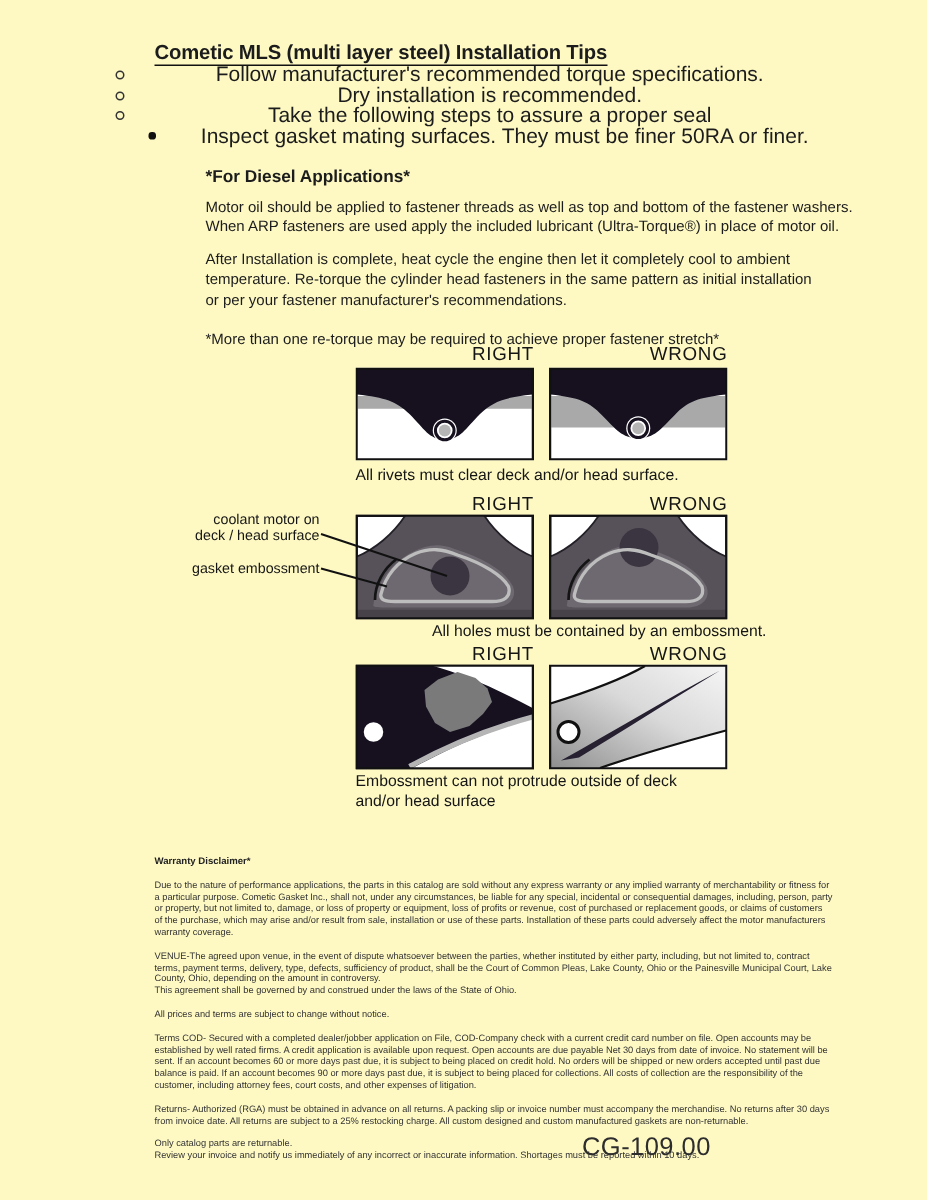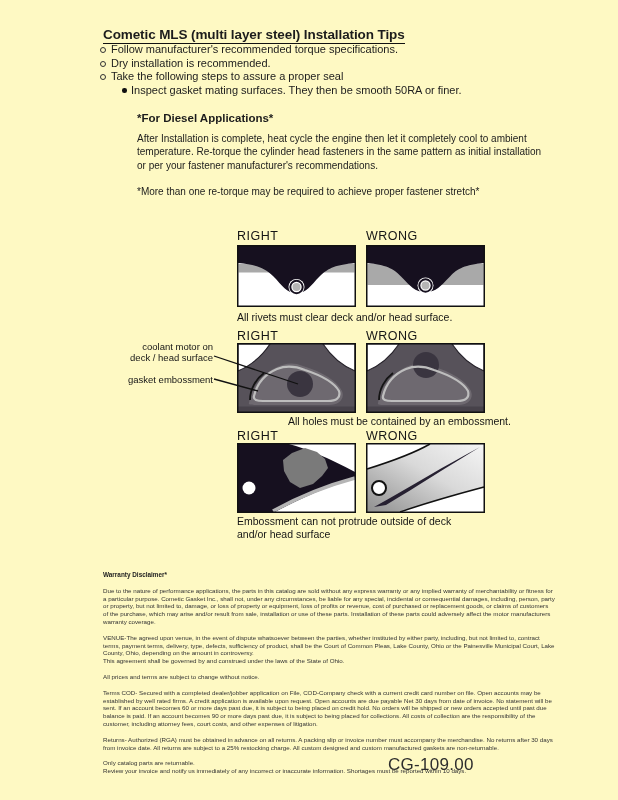--- a/index.html
+++ b/index.html
@@ -7,57 +7,59 @@
     position:relative;width:618px;height:800px;background:#fef9c3;
     font-family:Liberation Sans, sans-serif;color:#1c1c1c;
     overflow:hidden;margin:0 auto;
   }
   .abs{position:absolute;}
   
   .title{
     left:103px;top:18px;font-size:13.5px;font-weight:bold;letter-spacing:-0.1px;
     border-bottom:1.5px solid #111;padding-bottom:1px;display:inline-block;
   }
-  .tips{left:98px;top:43px;width:490px;list-style:none;margin:0;padding:0;font-size:11px;line-height:13.6px;}
+  .tips{left:75px;top:43px;width:490px;list-style:none;margin:0;padding:0;font-size:14px;line-height:13.6px;text-align:center;}
   .tips li{position:relative;padding-left:13px;}
   .tips li.sub{margin-left:23px;padding-left:10px;}
   .om{position:absolute;left:2px;top:4px;width:4px;height:4px;border:1px solid #333;border-radius:50%;}
   .fm{position:absolute;left:1px;top:4.5px;width:4.5px;height:4.5px;background:#111;border-radius:50%;}
   
   .diesel{left:103px;top:112px;width:478px;margin-left:34px;}
   .diesel h2{margin:0;font-size:11.5px;font-weight:bold;}
   .diesel p{margin:8px 0 0 0;font-size:10px;line-height:13.4px;white-space:pre-line;}
   .diesel p.note{margin-top:13px;}
   
-  .dlabel{width:119px;text-align:left;font-size:12.5px;letter-spacing:0.5px;color:#151515;}
+  .dlabel{width:119px;text-align:right;font-size:12.5px;letter-spacing:0.5px;color:#151515;}
   .caption{font-size:10.5px;line-height:12.5px;color:#151515;}
   svg.dbox{position:absolute;display:block;}
   .sidelabel{font-size:9.5px;line-height:11px;text-align:right;color:#151515;}
   
   .legal{left:103px;top:571px;width:452px;font-size:6.2px;line-height:7.8px;color:#333;}
   .legal .lh{font-weight:bold;font-size:6.4px;margin:0 0 8px 0;color:#222;}
   .legal p{margin:0 0 8px 0;white-space:pre-line;}
   .footer{left:388px;top:755px;font-size:17px;color:#2d2d2d;letter-spacing:0.3px;}
 </style>
 </head>
 <body>
 
 <div class="page">
 
   <h1 class="abs title">Cometic MLS (multi layer steel) Installation Tips</h1>
 
   <ul class="abs tips">
     <li><span class="om"></span><span>Follow manufacturer's recommended torque specifications.</span></li>
     <li><span class="om"></span><span>Dry installation is recommended.</span></li>
     <li><span class="om"></span><span>Take the following steps to assure a proper seal</span></li>
-    <li class="sub"><span class="fm"></span><span>Inspect gasket mating surfaces.  They then be smooth 50RA or finer.</span></li>
+    <li class="sub"><span class="fm"></span><span>Inspect gasket mating surfaces.  They must be finer 50RA or finer.</span></li>
   </ul>
 
   <div class="abs diesel">
     <h2>*For Diesel Applications*</h2>
+    <p>Motor oil should be applied to fastener threads as well as top and bottom of the fastener washers.
+When ARP fasteners are used apply the included lubricant (Ultra-Torque®) in place of motor oil.</p>
     <p>After Installation is complete, heat cycle the engine then let it completely cool to ambient
 temperature. Re-torque the cylinder head fasteners in the same pattern as initial installation
 or per your fastener manufacturer's recommendations.</p>
     <p class="note">*More than one re-torque may be required to achieve proper fastener stretch*</p>
   </div>
 
   <div class="abs dlabel" style="left:237px;top:229px;">RIGHT</div>
   <div class="abs dlabel" style="left:366px;top:229px;">WRONG</div>
 
   <svg class="dbox" style="left:237px;top:245px;" width="119" height="62" viewBox="0 0 119 62">

